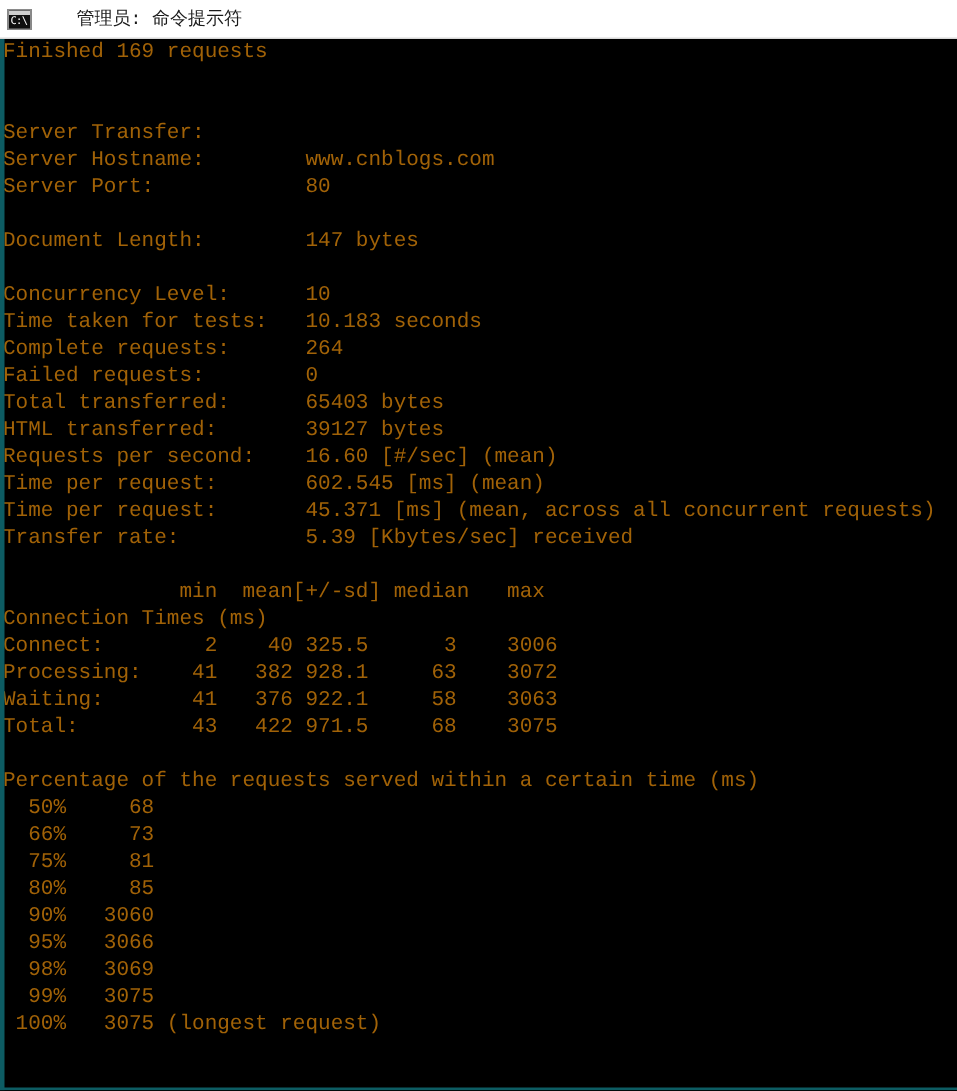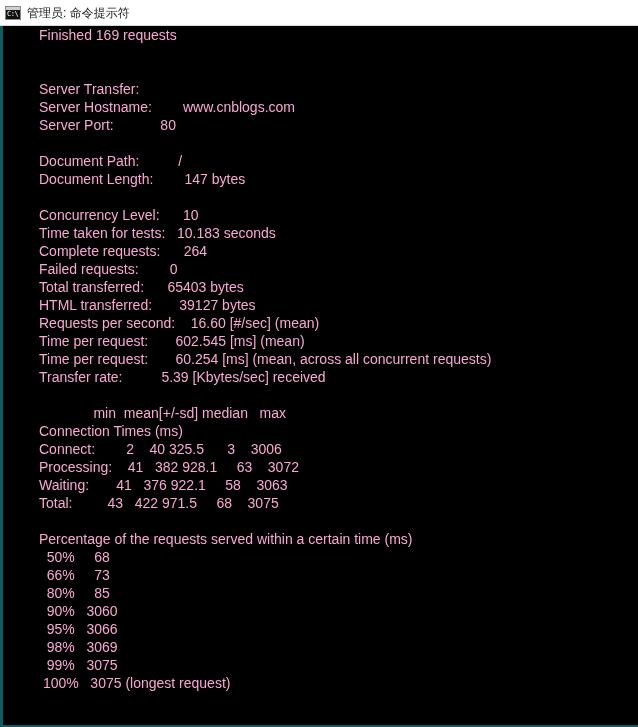--- a/index.html
+++ b/index.html
@@ -58,25 +58,26 @@
     position: absolute;
     left: 1px;
     top: 3px;
     font-family: "DejaVu Sans Mono", "Liberation Mono", monospace;
     font-size: 7px;
     line-height: 8px;
     color: #ffffff;
     letter-spacing: -0.5px;
   }
   .title-text {
-    font-family: Liberation Sans, sans-serif;
+    font-family: Liberation Mono, monospace;
     font-size: 12px;
     line-height: 14px;
     color: #1a1a1a;
     white-space: nowrap;
+    margin-left: 24px;
   }
 
   
   .console {
     position: absolute;
     left: 0;
     top: 26px;
     width: 638px;
     height: 701px;
     background: #000000;
@@ -108,26 +109,25 @@
     position: absolute;
     left: 2px;
     top: 0px;
     width: 636px;
     z-index: 1;
   }
   .line {
     display: block;
     height: 18px;
     line-height: 18px;
-    font-family: Liberation Sans, sans-serif;
+    font-family: Liberation Mono, monospace;
     font-size: 14px;
-    color: #f9a8d4;
+    color: #a16207;
     white-space: pre;
     letter-spacing: 0px;
-    margin-left: 37px;
   }
 </style>
 </head>
 <body>
 
 <div class="window">
 
   <div class="titlebar">
     <span class="title-icon">
       <span class="bar"></span>
@@ -140,44 +140,44 @@
     <div class="left-edge"></div>
     <div class="bottom-edge"></div>
     <div class="screen" id="screen">
         <span class="line">Finished 169 requests</span>
         <span class="line"></span>
         <span class="line"></span>
         <span class="line">Server Transfer:</span>
         <span class="line">Server Hostname:        www.cnblogs.com</span>
         <span class="line">Server Port:            80</span>
         <span class="line"></span>
-        <span class="line">Document Path:          /</span>
         <span class="line">Document Length:        147 bytes</span>
         <span class="line"></span>
         <span class="line">Concurrency Level:      10</span>
         <span class="line">Time taken for tests:   10.183 seconds</span>
         <span class="line">Complete requests:      264</span>
         <span class="line">Failed requests:        0</span>
         <span class="line">Total transferred:      65403 bytes</span>
         <span class="line">HTML transferred:       39127 bytes</span>
         <span class="line">Requests per second:    16.60 [#/sec] (mean)</span>
         <span class="line">Time per request:       602.545 [ms] (mean)</span>
-        <span class="line">Time per request:       60.254 [ms] (mean, across all concurrent requests)</span>
+        <span class="line">Time per request:       45.371 [ms] (mean, across all concurrent requests)</span>
         <span class="line">Transfer rate:          5.39 [Kbytes/sec] received</span>
         <span class="line"></span>
         <span class="line">              min  mean[+/-sd] median   max</span>
         <span class="line">Connection Times (ms)</span>
         <span class="line">Connect:        2    40 325.5      3    3006</span>
         <span class="line">Processing:    41   382 928.1     63    3072</span>
         <span class="line">Waiting:       41   376 922.1     58    3063</span>
         <span class="line">Total:         43   422 971.5     68    3075</span>
         <span class="line"></span>
         <span class="line">Percentage of the requests served within a certain time (ms)</span>
         <span class="line">  50%     68</span>
         <span class="line">  66%     73</span>
+        <span class="line">  75%     81</span>
         <span class="line">  80%     85</span>
         <span class="line">  90%   3060</span>
         <span class="line">  95%   3066</span>
         <span class="line">  98%   3069</span>
         <span class="line">  99%   3075</span>
         <span class="line"> 100%   3075 (longest request)</span>
       </div>
   </div>
 
 </div>

